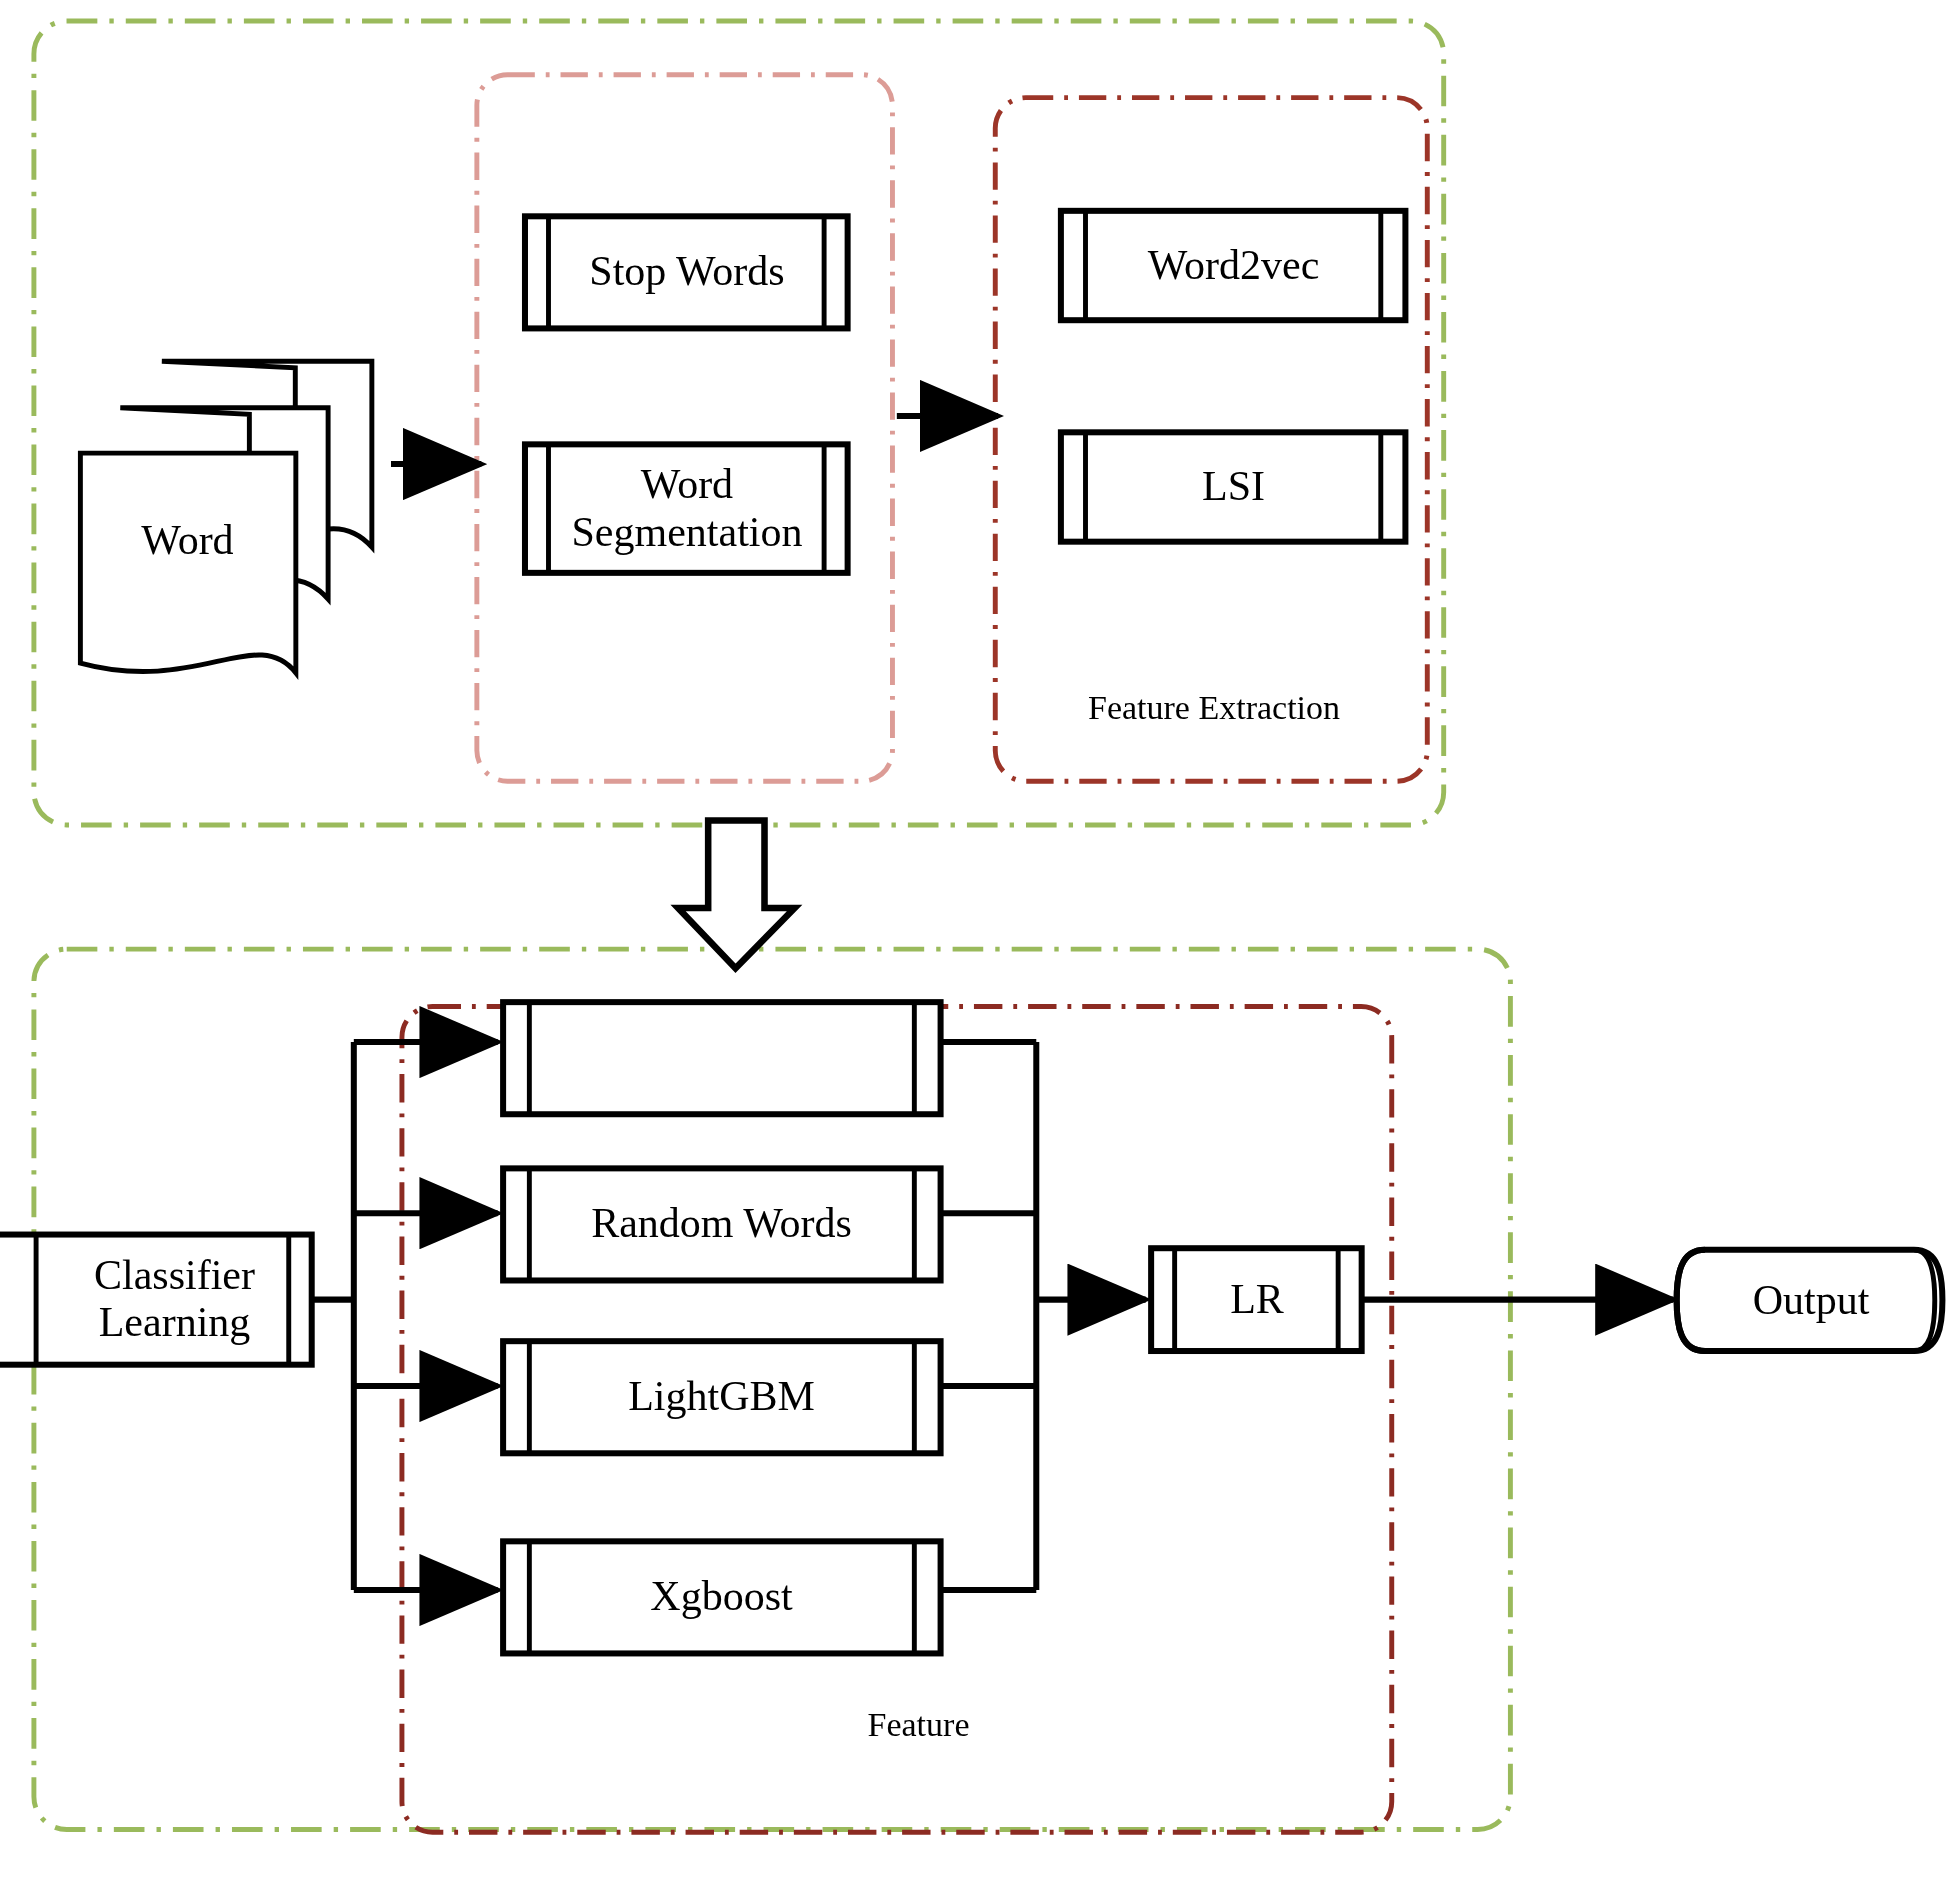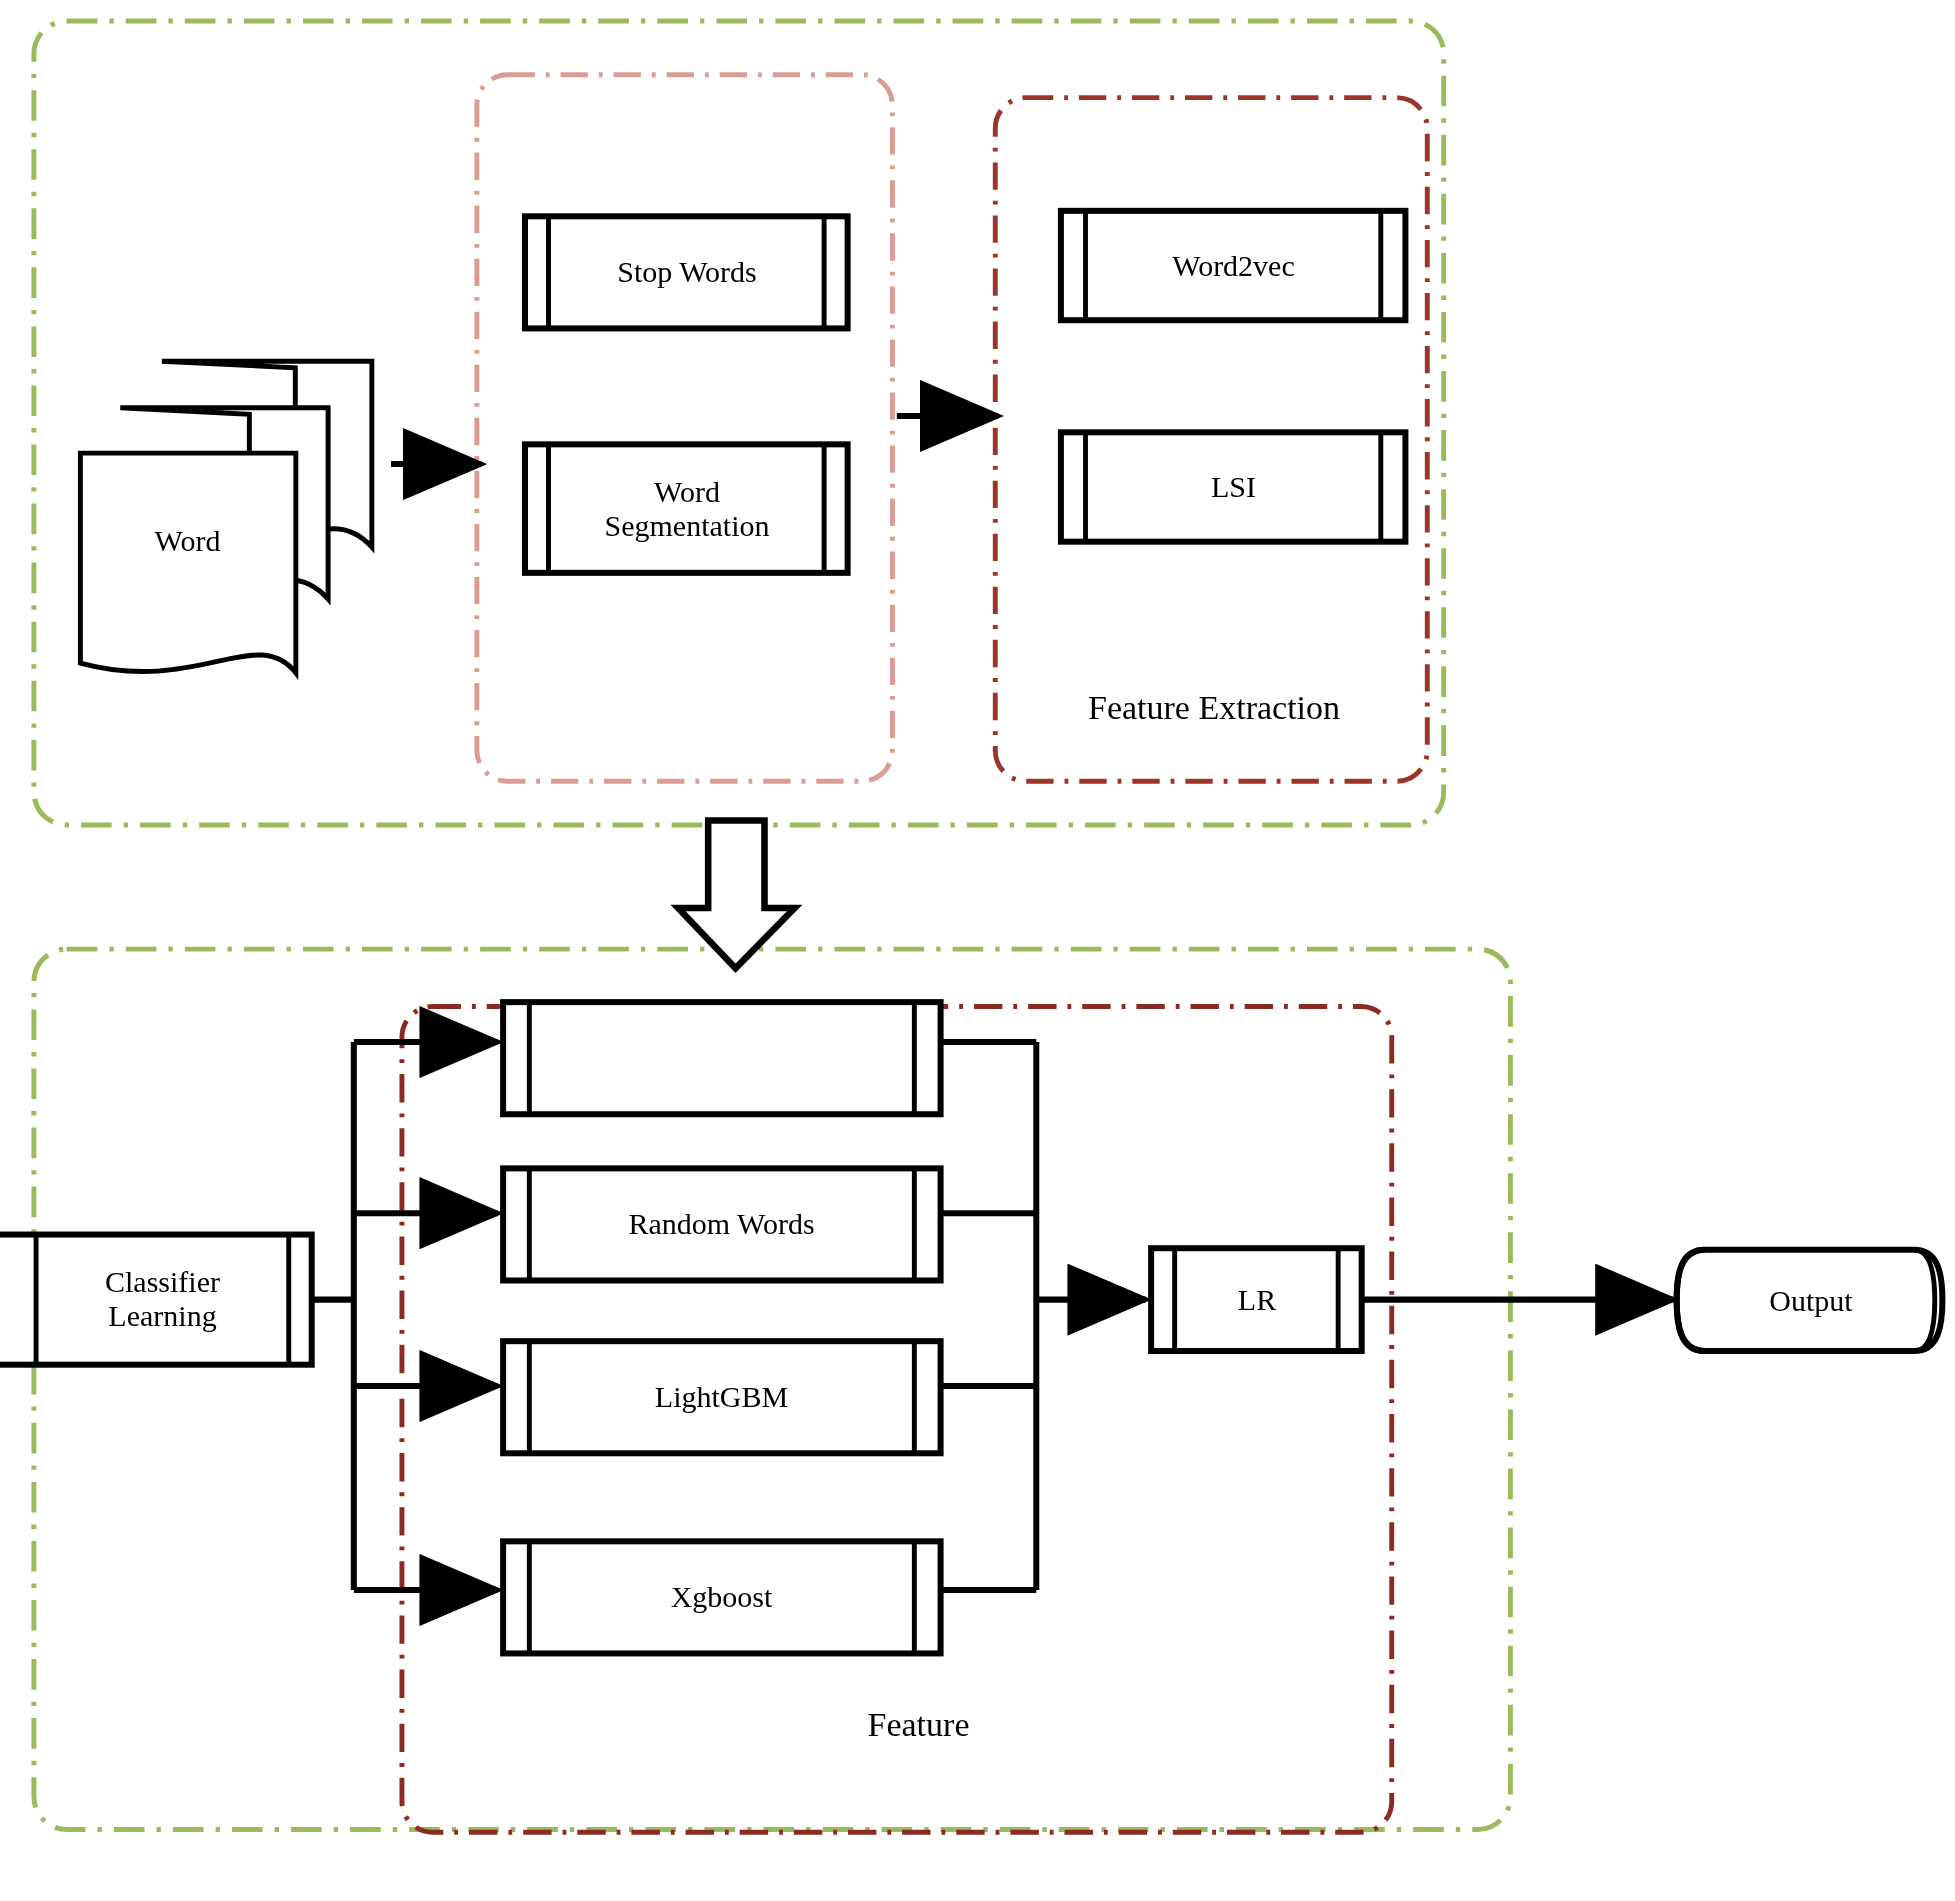--- a/index.html
+++ b/index.html
@@ -20,21 +20,21 @@
     position:absolute;
     color:#000000;
     font-family:"Liberation Serif","DejaVu Serif",serif;
     text-align:center;
     line-height:1.12;
     white-space:pre-line;
     display:flex;
     align-items:center;
     justify-content:center;
   }
-  .lbl-node { font-size:30px; }
+  .lbl-node { font-size:42px; }
   .lbl-group { font-size:34px; }
 </style>
 </head>
 <body>
 
 <div id="stage">
 
   <svg class="layer" viewBox="0 0 3575 3477" xmlns="http://www.w3.org/2000/svg">
     <defs>
       <marker id="ah" markerWidth="14" markerHeight="12" refX="13" refY="6" orient="auto" markerUnits="strokeWidth">
@@ -174,21 +174,21 @@
 
   <div class="lbl lbl-node" style="left:549px; top:216px; width:276px; height:112px;">Stop Words</div>
 
   <div class="lbl lbl-node" style="left:549px; top:444px; width:276px; height:129px;">Word
 Segmentation</div>
 
   <div class="lbl lbl-node" style="left:1086px; top:211px; width:295px; height:109px;">Word2vec</div>
 
   <div class="lbl lbl-node" style="left:1086px; top:432px; width:295px; height:109px;text-align:center;">LSI</div>
 
-  <div class="lbl lbl-node" style="left:36px; top:1234px; width:253px; height:130px;">Classifier
+  <div class="lbl lbl-node" style="left:48px; top:1234px; width:253px; height:130px;">Classifier
 Learning</div>
 
 
   <div class="lbl lbl-node" style="left:529px; top:1168px; width:385px; height:112px;">Random Words</div>
 
   <div class="lbl lbl-node" style="left:529px; top:1341px; width:385px; height:112px;">LightGBM</div>
 
   <div class="lbl lbl-node" style="left:529px; top:1541px; width:385px; height:112px;">Xgboost</div>
 
   <div class="lbl lbl-node" style="left:1175px; top:1248px; width:164px; height:103px;">LR</div>

